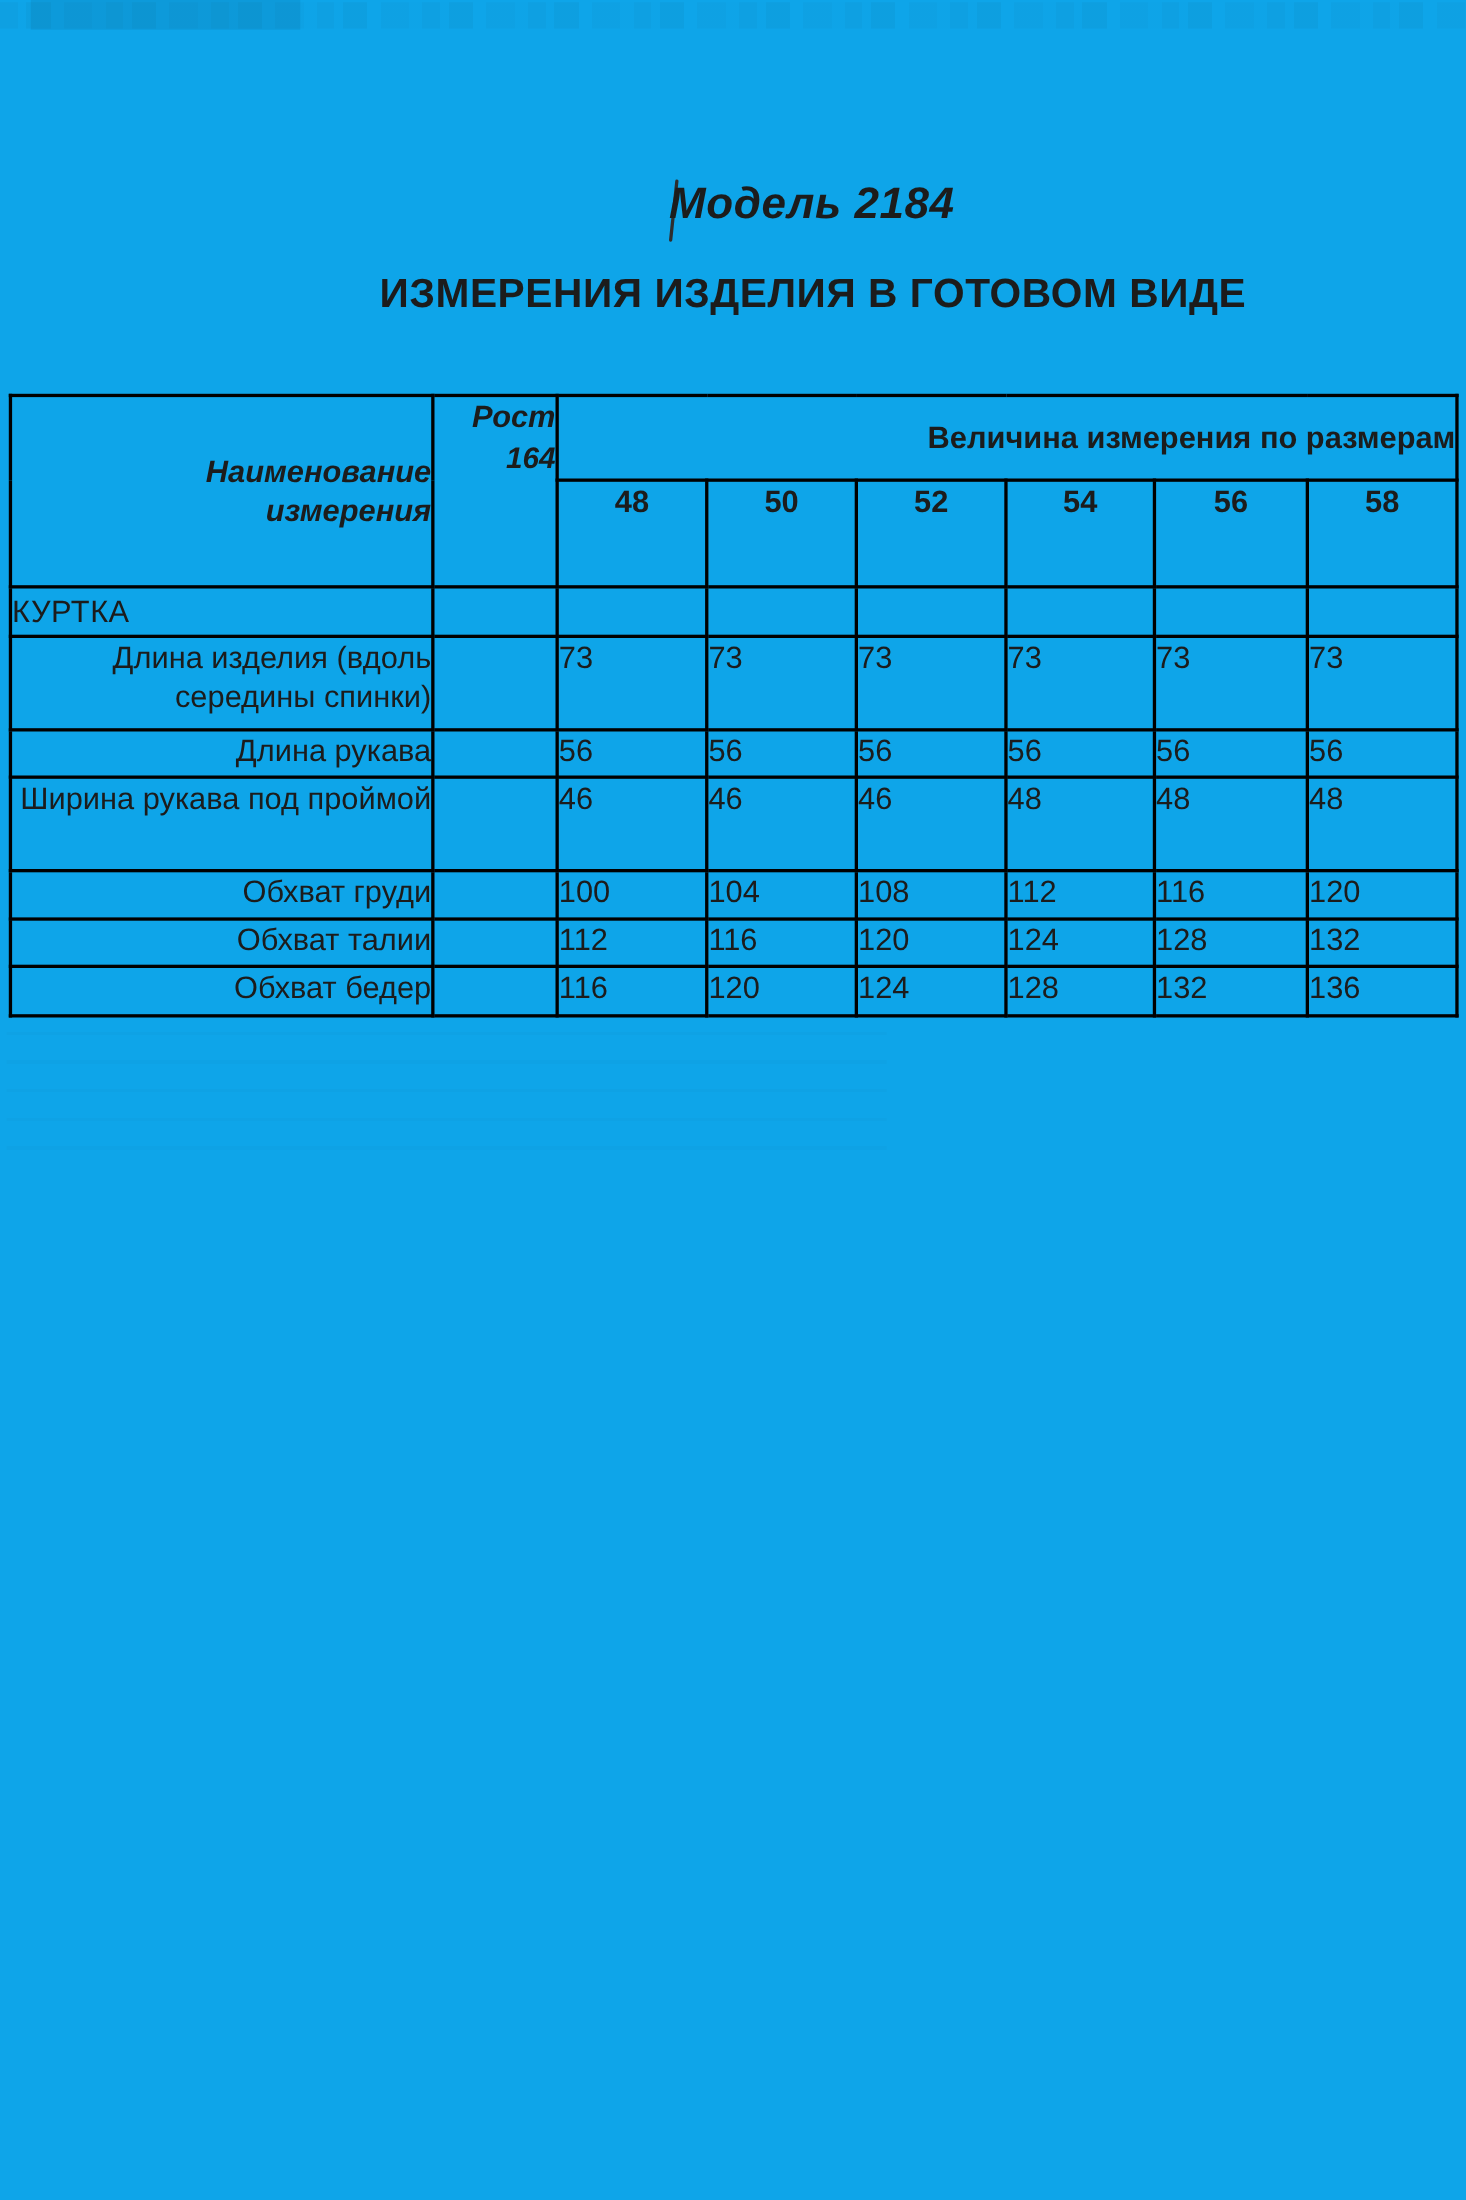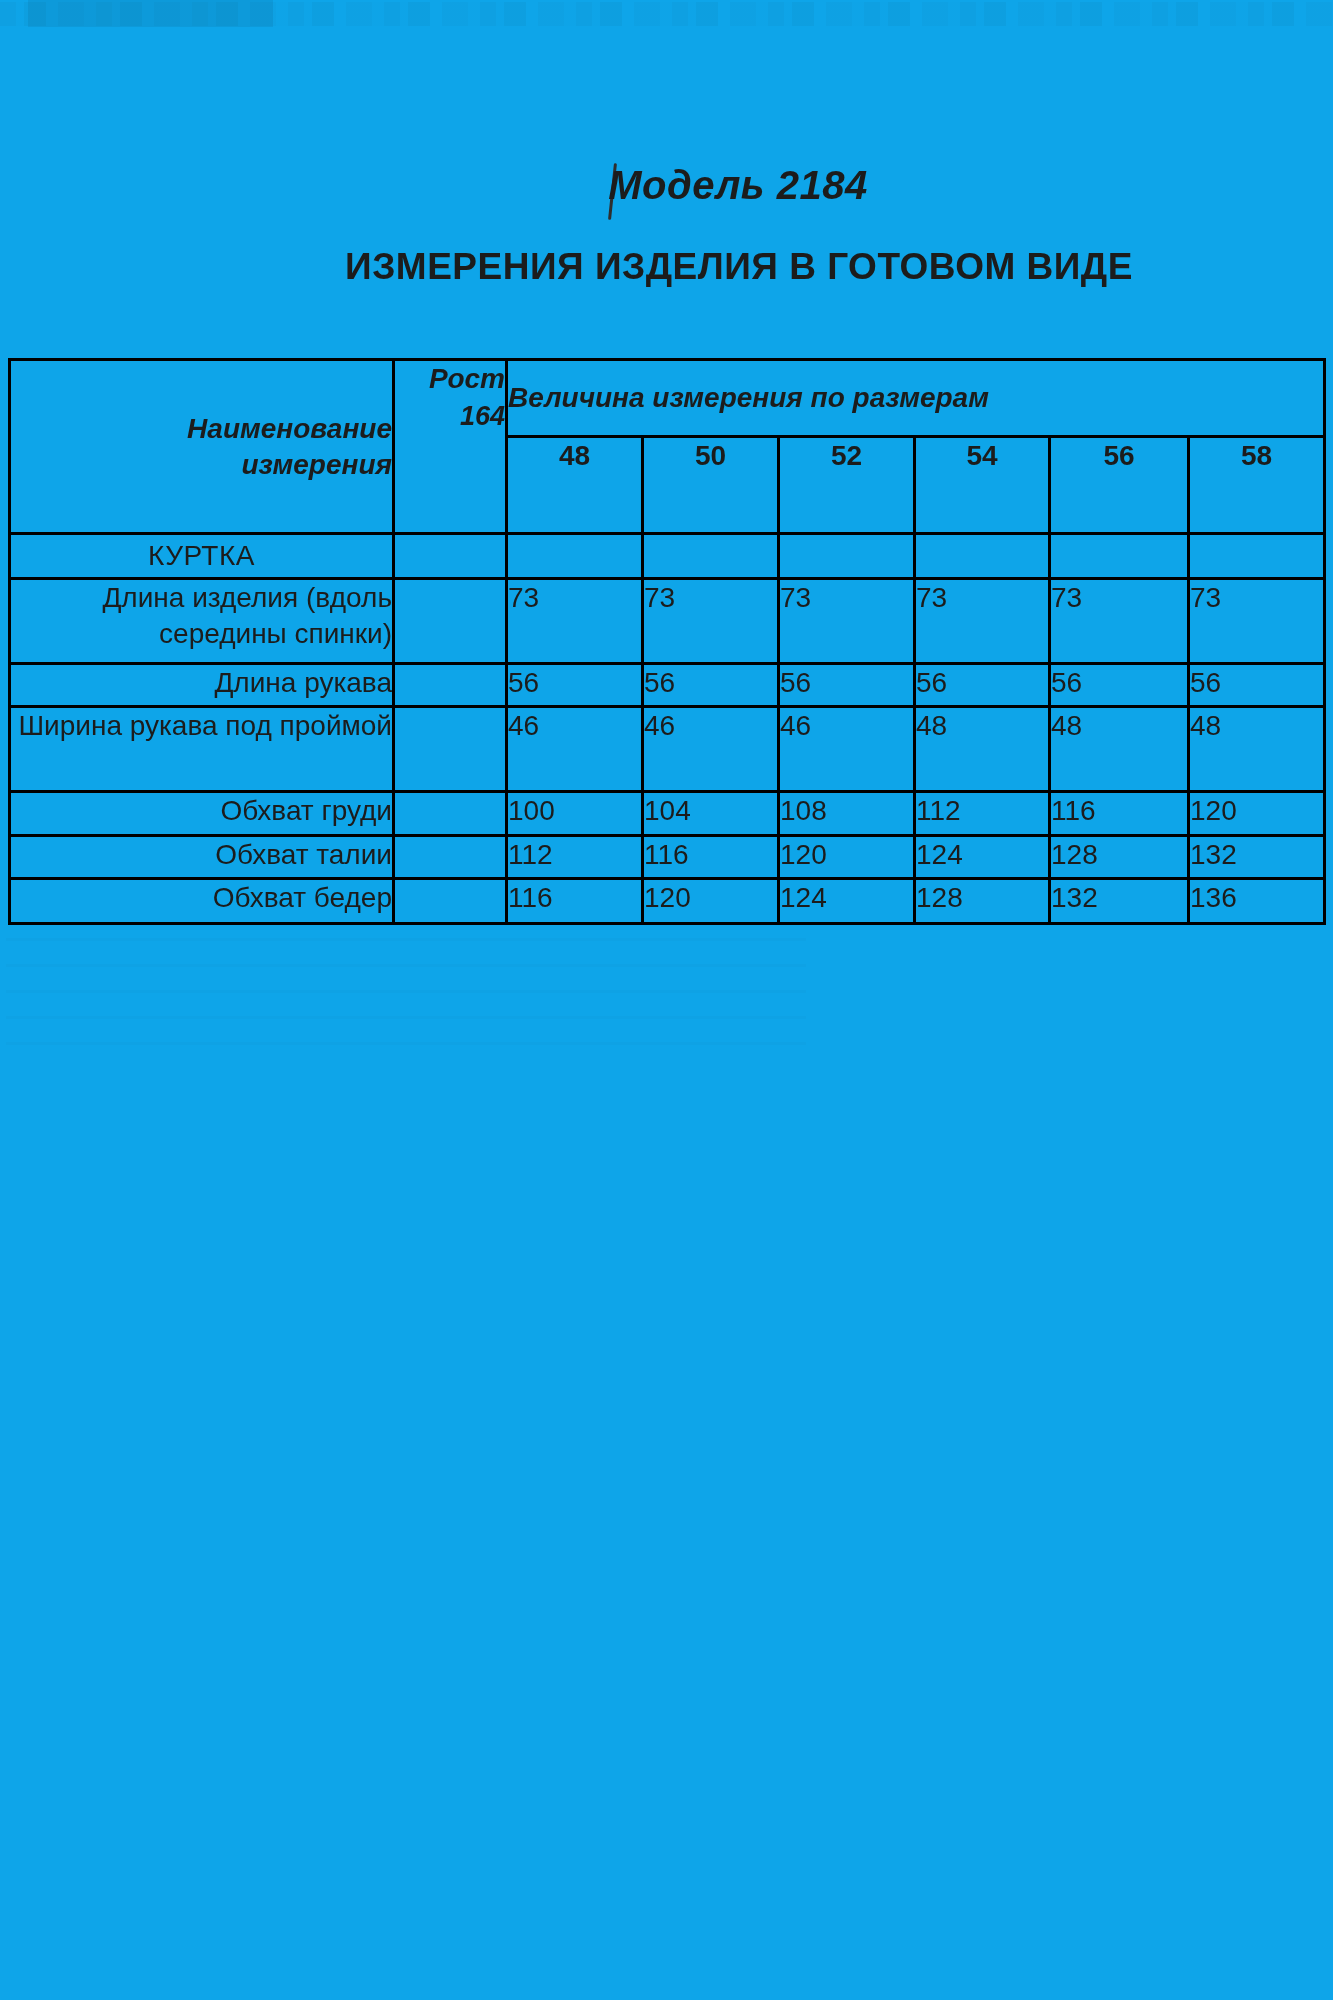--- a/index.html
+++ b/index.html
@@ -112,33 +112,32 @@
     padding-top: 8px;
   }
   th.rost-head .rost-num {
     display: block;
     font-size: 27px;
     margin-top: 2px;
   }
   th.sizes-head {
     font-size: 29px;
     font-weight: bold;
-    font-style: italic;
+    text-align: right;
+    vertical-align: middle;
+  }
+  th.size-col {
+    font-size: 29px;
+    font-weight: bold;
+    text-align: center;
+    vertical-align: top;
+    padding-top: 10px;
+  }
+  td.section {
     text-align: left;
-    vertical-align: middle;
-  }
-  th.size-col {
-    font-size: 29px;
-    font-weight: bold;
-    text-align: center;
-    vertical-align: top;
-    padding-top: 10px;
-  }
-  td.section {
-    text-align: center;
     vertical-align: middle;
     letter-spacing: 0.5px;
   }
   td.label {
     text-align: right;
     vertical-align: top;
     padding: 3px 10px 3px 20px;
   }
   td.val {
     text-align: left;

